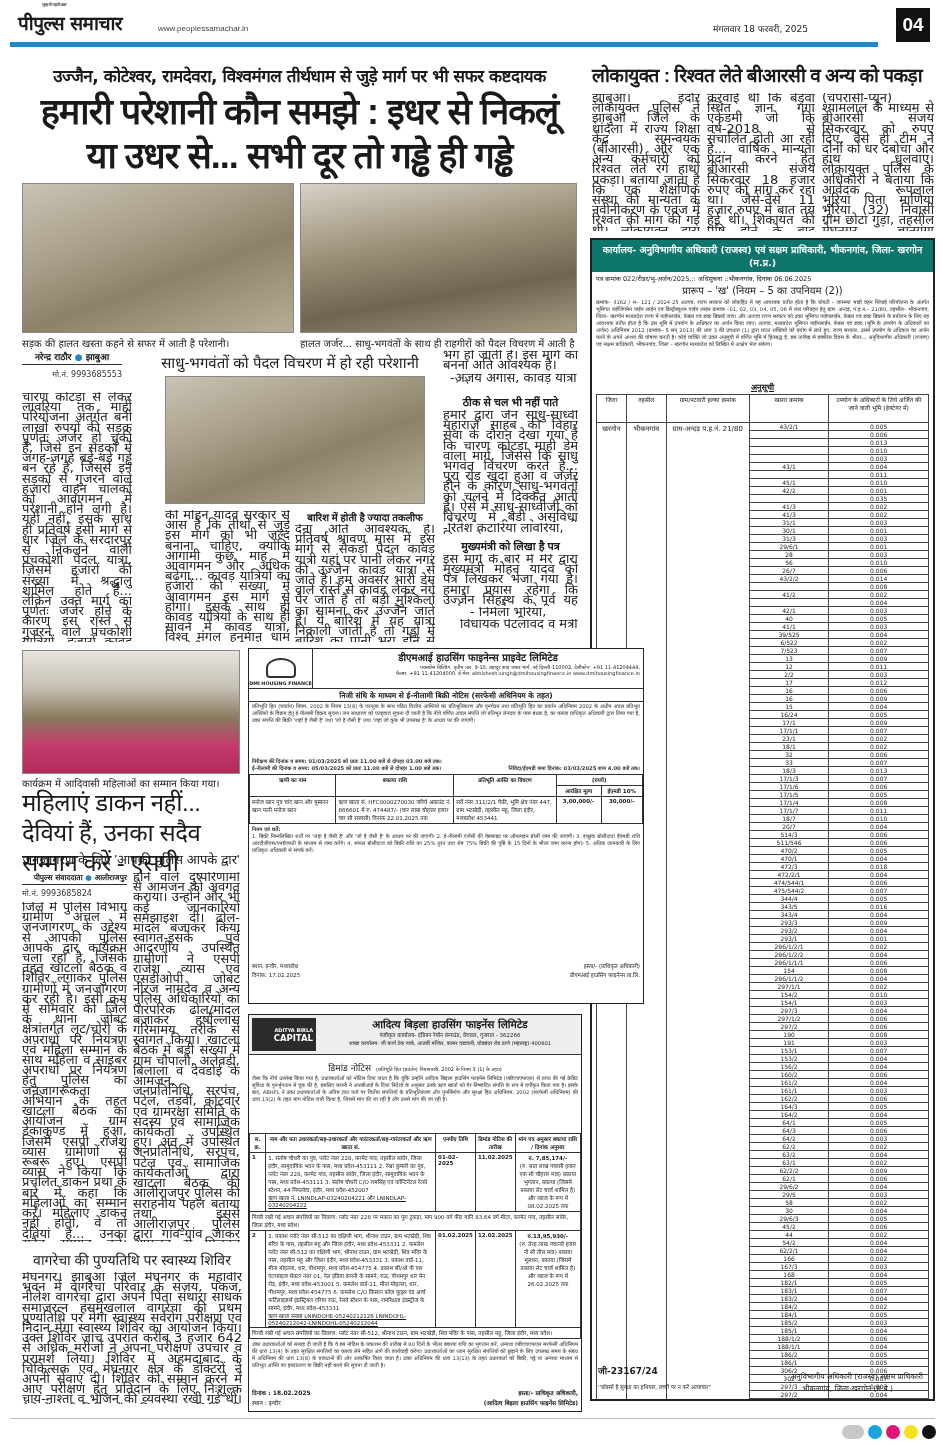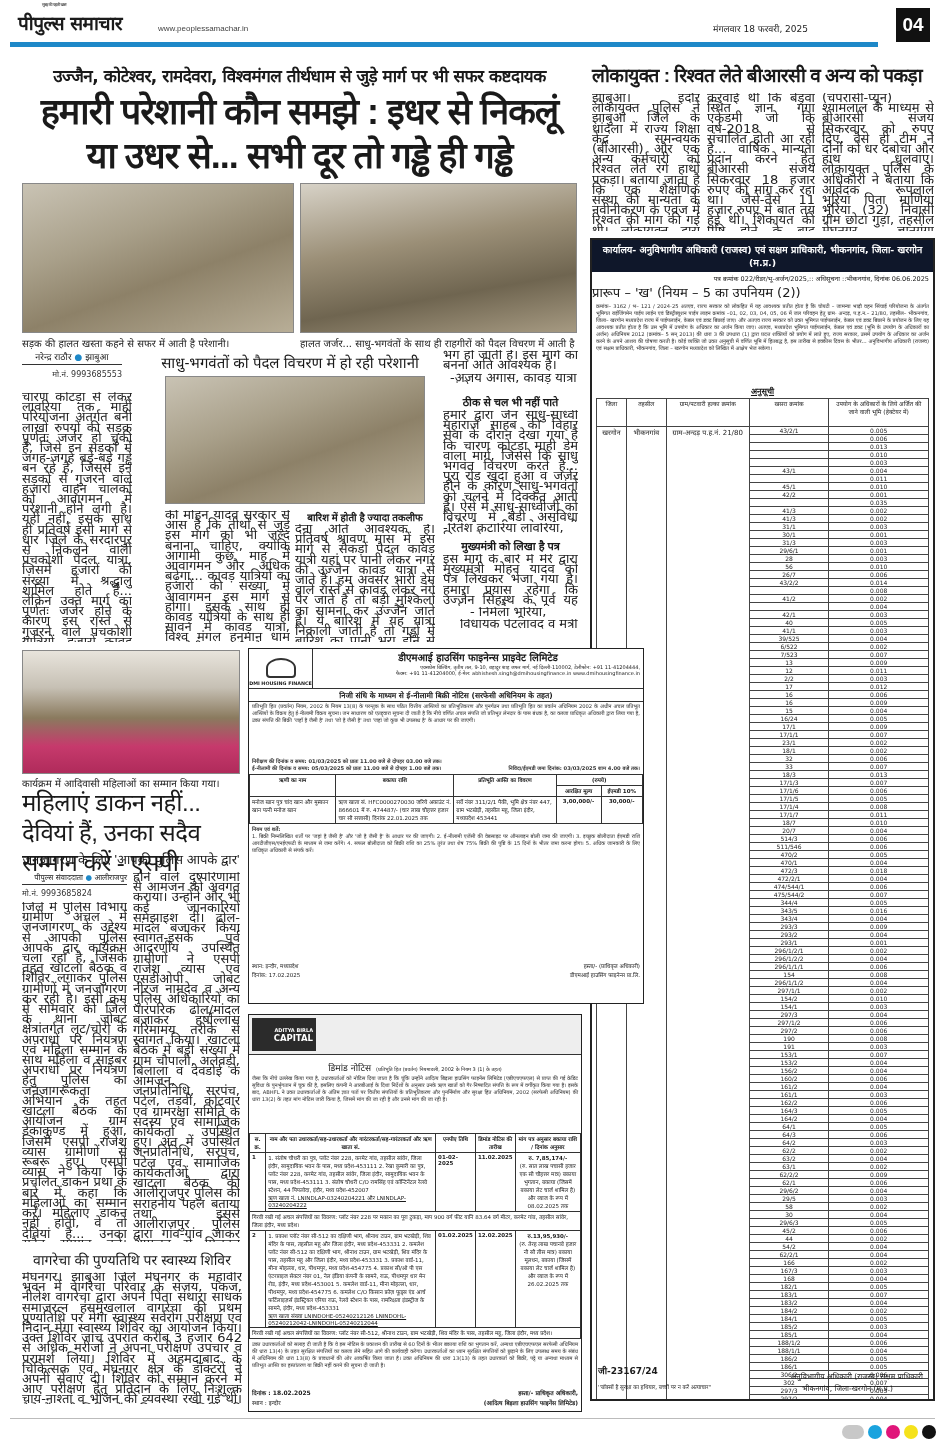--- a/index.html
+++ b/index.html
@@ -16,36 +16,36 @@
   .dateline{left:695px;top:14px;font-size:9px;color:#222}
   .pageno{left:878px;top:0;width:34px;height:34px;background:#111;color:#fff;font-size:19px;font-weight:bold;text-align:center;line-height:34px;font-family:"Liberation Sans",sans-serif}
   .bluebar{left:10px;top:42px;width:868px;height:5px;background:#1e88c8}
   
   .kicker{left:22px;top:64px;width:555px;font-size:17px;font-weight:bold;text-align:center;letter-spacing:-0.5px}
   .headline{left:22px;top:90px;width:555px;font-size:36px;line-height:44px;font-weight:bold;text-align:center;letter-spacing:-1px;font-family:"Liberation Sans",sans-serif}
   .photo{background:linear-gradient(160deg,#c9c3b4 0%,#a9a08a 35%,#8d8168 60%,#b8ae97 100%);border:1px solid #888}
   .photo.dark{background:linear-gradient(170deg,#d7d2c7 0%,#9b8f77 40%,#6f6550 70%,#a69a82 100%)}
   .photo.people{background:linear-gradient(180deg,#e8e4dc 0%,#c6c0b4 30%,#8a7a5e 55%,#c63a6c 78%,#b02b5b 100%)}
   .caption{font-size:10px;font-weight:normal;color:#222;white-space:nowrap;overflow:hidden}
-  .byline{font-size:9px;font-weight:normal;text-align:center}
+  .byline{font-size:9px;font-weight:bold;text-align:center}
   .byline .dot{color:#1e88c8}
   .mob{font-size:8px;text-align:right;color:#333}
   .rule{height:1px;background:#333}
   .body{font-size:13px;line-height:10.2px;text-align:justify;color:#222;overflow:hidden}
   .sub{font-size:13px;font-weight:bold;text-align:center;font-family:"Liberation Sans",sans-serif}
   .sub2{font-size:17px;font-weight:normal;text-align:center;font-family:"Liberation Sans",sans-serif}
   .h2{font-size:24px;font-weight:normal;line-height:30px;font-family:"Liberation Sans",sans-serif;letter-spacing:-0.5px}
   
   .notice{border:1.5px solid #222;background:#fff;overflow:hidden}
   .small{font-size:5.2px;line-height:7px;color:#333;text-align:justify}
   table{border-collapse:collapse;width:100%}
   td,th{border:1px solid #333;font-size:5.5px;padding:1px 2px;vertical-align:top}
   
   .lk-title{left:592px;top:62px;width:345px;font-size:19px;font-weight:bold;font-family:"Liberation Sans",sans-serif;letter-spacing:-0.5px}
-  .govbar{background:#0f172a;color:#fff;font-size:9.5px;font-weight:bold;text-align:center;padding:3px 0}
+  .govbar{background:#0f766e;color:#fff;font-size:9.5px;font-weight:bold;text-align:center;padding:3px 0}
   .ktable td{font-size:6px;padding:0 2px;height:7.1px;line-height:7px;text-align:center;border:1px solid #444}
   .ktable th{font-size:6px;font-weight:normal;text-align:center;border:1px solid #444}
   .regmarks{left:842px;top:1425px;display:flex;gap:4px}
   .regmarks span{width:14px;height:14px;border-radius:50%;display:inline-block}
 </style>
 </head>
 <body>
 
 <div class="abs mast">
   <div class="abs logo">
@@ -89,26 +89,26 @@
 <div class="abs body" style="left:470px;top:607px;width:108px;height:11px;text-align:left">- निर्मला भूरिया,</div>
 <div class="abs body" style="left:460px;top:619px;width:118px;height:11px;text-align:left">विधायक पेटलावद व मंत्री</div>
 
 <div class="abs lk-title">लोकायुक्त : रिश्वत लेते बीआरसी व अन्य को पकड़ा</div>
 <div class="abs body" style="left:592px;top:93px;width:108px;height:138px">झाबुआ। इंदौर लोकायुक्त पुलिस ने झाबुआ जिले के थांदला में राज्य शिक्षा केंद्र समन्वयक (बीआरसी) और एक अन्य कर्मचारी को रिश्वत लेते रंगे हाथों पकड़ा। बताया जाता है कि एक शैक्षणिक संस्था की मान्यता के नवीनीकरण के एवज में रिश्वत की मांग की गई थी। लोकायुक्त द्वारा यह कार्रवाई आज बीआरसी कार्यालय थांदला में की गई। रूपलाल ने शिकायत दर्ज</div>
 <div class="abs body" style="left:707px;top:93px;width:108px;height:138px">करवाई थी कि बेड़वा स्थित ज्ञान गंगा एकेडमी जो कि वर्ष-2018 से संचालित होती आ रही है... वार्षिक मान्यता प्रदान करने हेतु बीआरसी संजय सिकरवार 18 हजार रुपए की मांग कर रहा था। जैसे-तैसे 11 हजार रुपए में बात तय हुई थी। शिकायत की पुष्टि होने के बाद फेक्टकारकेय रूपए शिकायतकर्ता रूपलाल को लिए और जाल बिछाकर रिश्वत देने भेजा। जैसे ही रूपलाल ने</div>
 <div class="abs body" style="left:822px;top:93px;width:112px;height:138px">(चपरासी-प्यून) श्यामलाल के माध्यम से बीआरसी संजय सिकरवार को रुपए दिए, वैसे ही टीम ने दोनों को धर दबोचा और हाथ धुलवाए। लोकायुक्त पुलिस के अधिकारी ने बताया कि आवेदक रूपलाल भूरिया पिता माणिया भूरिया (32) निवासी ग्राम छोटा गुड़ा, तहसील मेघनगर ज्ञानगंगा एकेडमी थांदला का संचालक है, जिसकी मान्यता मार्च-2024 में समाप्त हो गई थी।</div>
 
 <div class="abs notice" style="left:590px;top:238px;width:345px;height:1163px;border-width:2px">
   <div class="govbar">कार्यालय- अनुविभागीय अधिकारी (राजस्व) एवं सक्षम प्राधिकारी, भीकनगांव, जिला- खरगोन (म.प्र.)</div>
-  <div style="display:flex;justify-content:flex-end;font-size:6.5px;padding:2px 4px 0">
+  <div style="display:flex;justify-content:flex-start;font-size:6.5px;padding:2px 4px 0">
     <span>पत्र क्रमांक 022/रीडर/भू-अर्जन/2025,</span>
     <span>:: अधिसूचना ::</span>
     <span>भीकनगांव, दिनांक 06.06.2025</span>
   </div>
-  <div style="font-size:13px;">प्रारूप – 'ख' (नियम – 5 का उपनियम (2))</div>
+  <div style="font-size:10px;text-align:center">प्रारूप – 'ख' (नियम – 5 का उपनियम (2))</div>
   <div class="small" style="padding:2px 4px;height:84px;overflow:hidden">क्रमांक– 3162 / भ– 121 / 2024-25 अतएव, राज्य सरकार को लोकहित में यह आवश्यक प्रतीत होता है कि चोयटी – जामन्या भाड़ौ वहन सिंचाई परियोजना के अंतर्गत भूमिगत राईजिंगमेन पाईप लाईन एवं डिस्ट्रीब्यूशन पाईप लाइन क्रमांक –01, 02, 03, 04, 05, 06 में जल परिवहन हेतु ग्राम- अन्दड़, प.ह.न.– 21/80, तहसील– भीकनगांव, जिला– खरगोन मध्यप्रदेश राज्य में पाईपलाईन, केबल एवं डक्ट बिछाई जाए। और अतएव राज्य सरकार को उक्त भूमिगत पाईपलाईन, केबल एवं डक्ट बिछाने के प्रयोजन के लिए यह आवश्यक प्रतीत होता है कि उस भूमि में उपयोग के अधिकार का अर्जन किया जाए। अतएव, मध्यप्रदेश भूमिगत पाईपलाईन, केबल एवं डक्ट (भूमि के उपयोग के अधिकारों का अर्जन) अधिनियम 2012 (क्रमांक– 5 सन् 2013) की धारा 3 की उपधारा (1) द्वारा प्रदत्त शक्तियों को प्रयोग में लाते हुए, राज्य सरकार, उसमें उपयोग के अधिकार का अर्जन करने के अपने आशय की घोषणा करती है। कोई व्यक्ति जो उक्त अनुसूची में वर्णित भूमि में हितबद्ध है, इस तारीख से इक्कीस दिवस के भीतर... अनुविभागीय अधिकारी (राजस्व) एवं सक्षम प्राधिकारी, भीकनगांव, जिला – खरगोन मध्यप्रदेश को लिखित में आक्षेप भेज सकेगा।</div>
   <div style="font-size:8px;font-weight:bold;text-align:center;text-decoration:underline">अनुसूची</div>
   <div style="position:relative;margin:2px 4px 0;height:1000px">
     <table class="ktable" id="ktable">
       <thead>
         <tr style="height:28px">
           <th style="width:9%">जिला</th>
           <th style="width:12%">तहसील</th>
           <th style="width:25%">ग्राम/पटवारी हल्का क्रमांक</th>
           <th style="width:24%">खसरा क्रमांक</th>
@@ -685,20 +685,25 @@
     <span>दिनांक: 17.02.2025</span>
     <span>डीएमआई हाउसिंग फाइनेन्स प्रा.लि.</span>
   </div>
 </div>
 
 <div class="abs notice" style="left:248px;top:1014px;width:334px;height:398px">
   <div style="display:flex;border-bottom:1px solid #333;height:40px;background:#eee">
     <div style="width:64px;background:#2b2b2b;color:#fff;display:flex;flex-direction:column;justify-content:center;align-items:flex-end;padding-right:3px;margin:3px;">
       <div style="font-size:5px;font-weight:bold">ADITYA BIRLA</div>
       <div style="font-size:8.5px;font-weight:bold">CAPITAL</div>
+    </div>
+    <div style="flex:1;text-align:center;padding-top:2px">
+      <div style="font-size:10.5px;font-weight:bold">आदित्य बिड़ला हाउसिंग फाइनेंस लिमिटेड</div>
+      <div style="font-size:5.5px">पंजीकृत कार्यालय- इंडियन रेयॉन कंपाउंड, वेरावल, गुजरात - 362266</div>
+      <div style="font-size:5.2px">शाखा कार्यालय- जी कार्प टेक पार्क, आठवीं मंजिल, कासर वडावली, घोडबंदर रोड ठाणे (महाराष्ट्र)-400601</div>
     </div>
   </div>
   <div style="text-align:center;padding-top:1px">
     <span style="font-size:9px;font-weight:normal">डिमांड नोटिस</span>
     <span style="font-size:5px">(प्रतिभूति हित (प्रवर्तन) नियमावली, 2002 के नियम 3 (1) के तहत)</span>
   </div>
   <div class="small" style="padding:0 3px;height:58px;overflow:hidden">जैसा कि नीचे उल्लेख किया गया है, उधारकर्ताओं को नोटिस दिया जाता है कि चूंकि उन्होंने आदित्य बिड़ला हाउसिंग फाइनेंस लिमिटेड (एबीएचएफएल) से प्राप्त की गई क्रेडिट सुविधा के पुनर्भुगतान में चूक की है, इसलिए कंपनी ने आरबीआई के दिशा निर्देशों के अनुसार उनके ऋण खातों को गैर-निष्पादित संपत्ति के रूप में वर्गीकृत किया गया है। इसके बाद, ABHFL ने उक्त उधारकर्ताओं के अंतिम ज्ञात पतों पर वित्तीय संपत्तियों के प्रतिभूतिकरण और पुनर्निर्माण और सुरक्षा हित अधिनियम, 2002 (सरफेसी अधिनियम) की धारा 13(2) के तहत मांग नोटिस जारी किया है, जिसमें मांग की जा रही है और उनसे मांग की जा रही है।</div>
   <table>
     <tbody>
         <tr>

